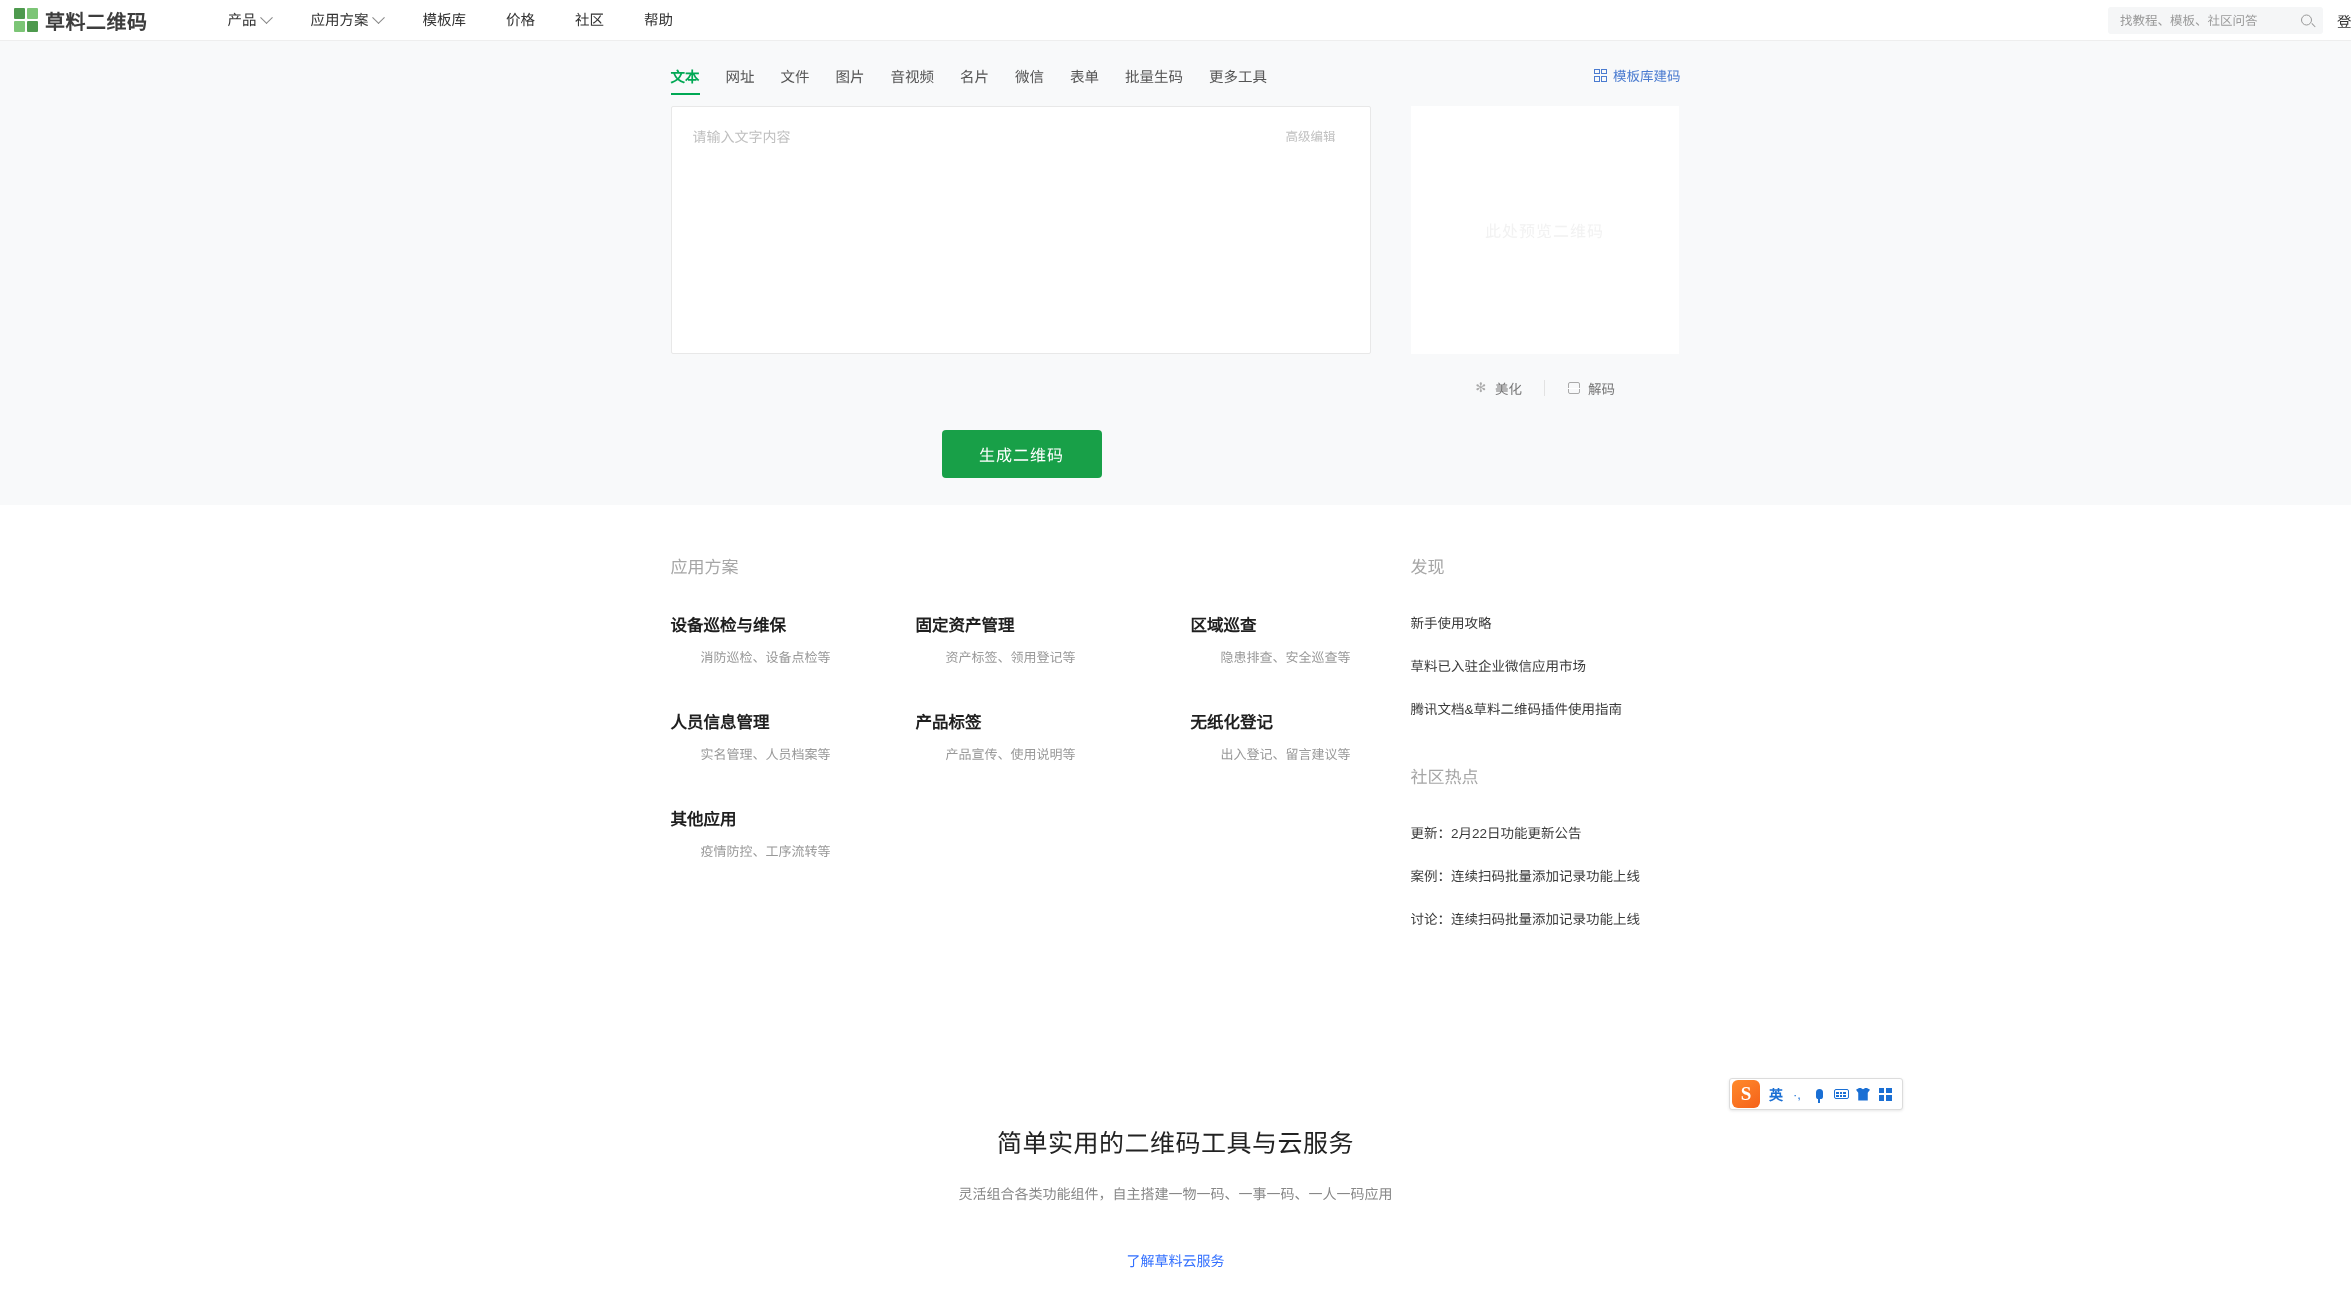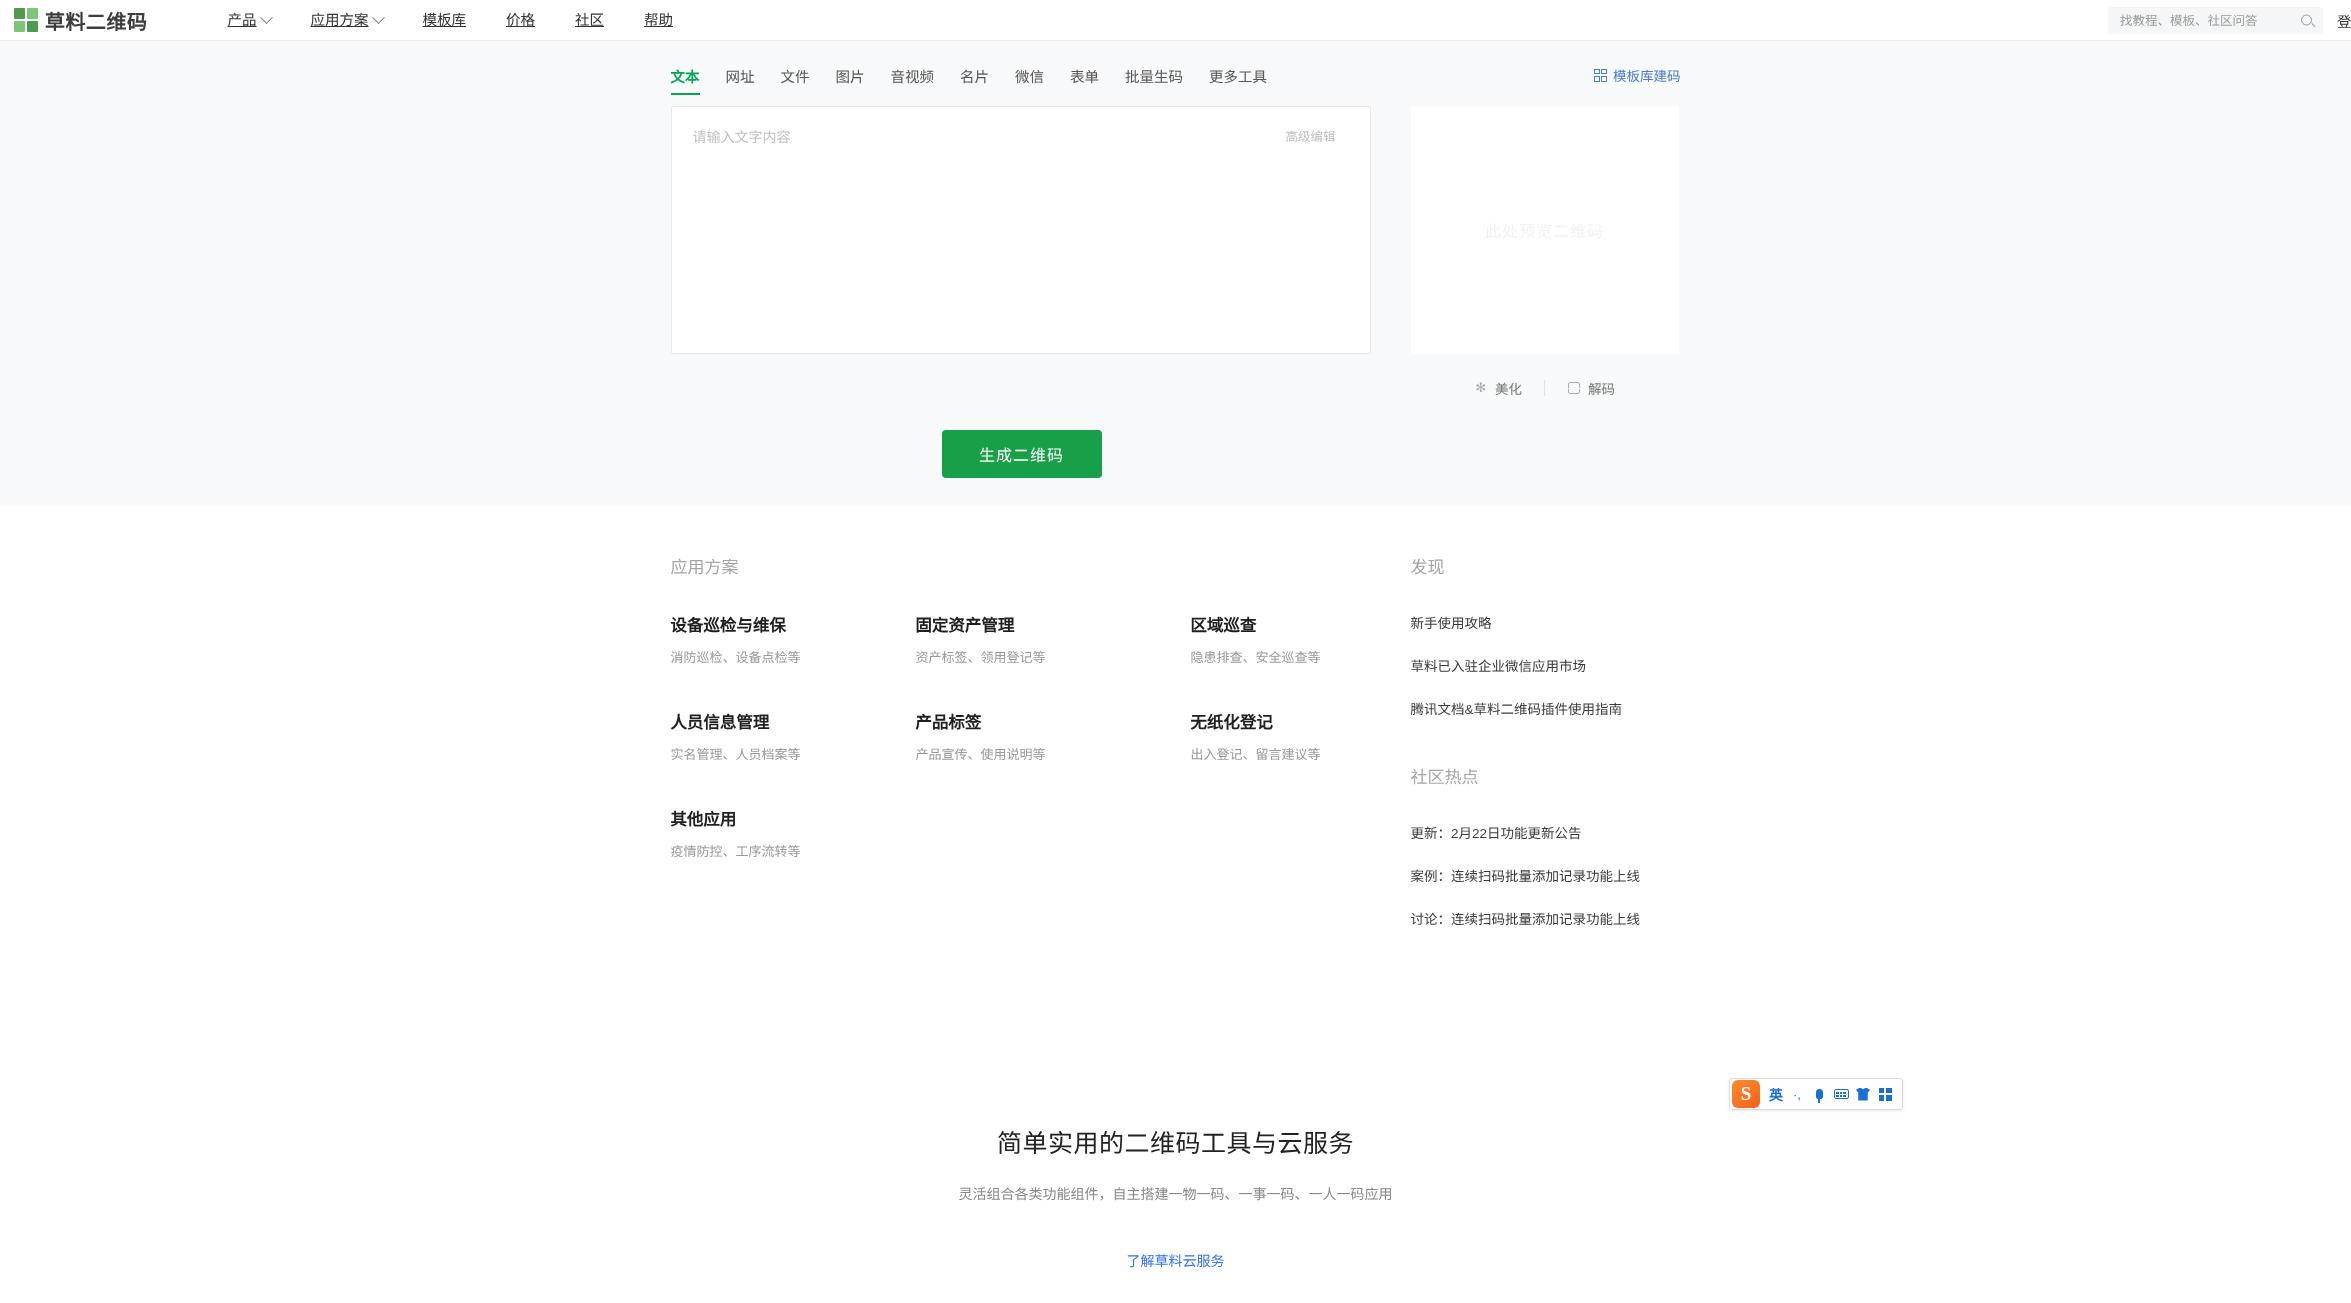--- a/index.html
+++ b/index.html
@@ -46,21 +46,20 @@
     font-size: 20px;
     font-weight: 600;
     color: #3d3d3d;
     letter-spacing: 0.5px;
     white-space: nowrap;
   }
   .nav {
     display: flex;
     align-items: center;
     gap: 0px;
-    text-decoration: underline;
   }
   .nav-item {
     display: flex;
     align-items: center;
     gap: 5px;
     font-size: 14.5px;
     color: #333333;
     padding: 0 20px;
     height: 41px;
     line-height: 41px;
@@ -337,20 +336,21 @@
     font-weight: 700;
     color: #1f1f1f;
     margin-bottom: 11px;
     cursor: pointer;
     white-space: nowrap;
   }
   .cat-sub {
     font-size: 13px;
     color: #999999;
     white-space: nowrap;
+    margin-left: 30px;
   }
   .disc-list { margin-bottom: 45px; }
   .disc-item {
     font-size: 13.5px;
     color: #3a3a3a;
     margin-bottom: 23px;
     cursor: pointer;
     white-space: nowrap;
   }
 

